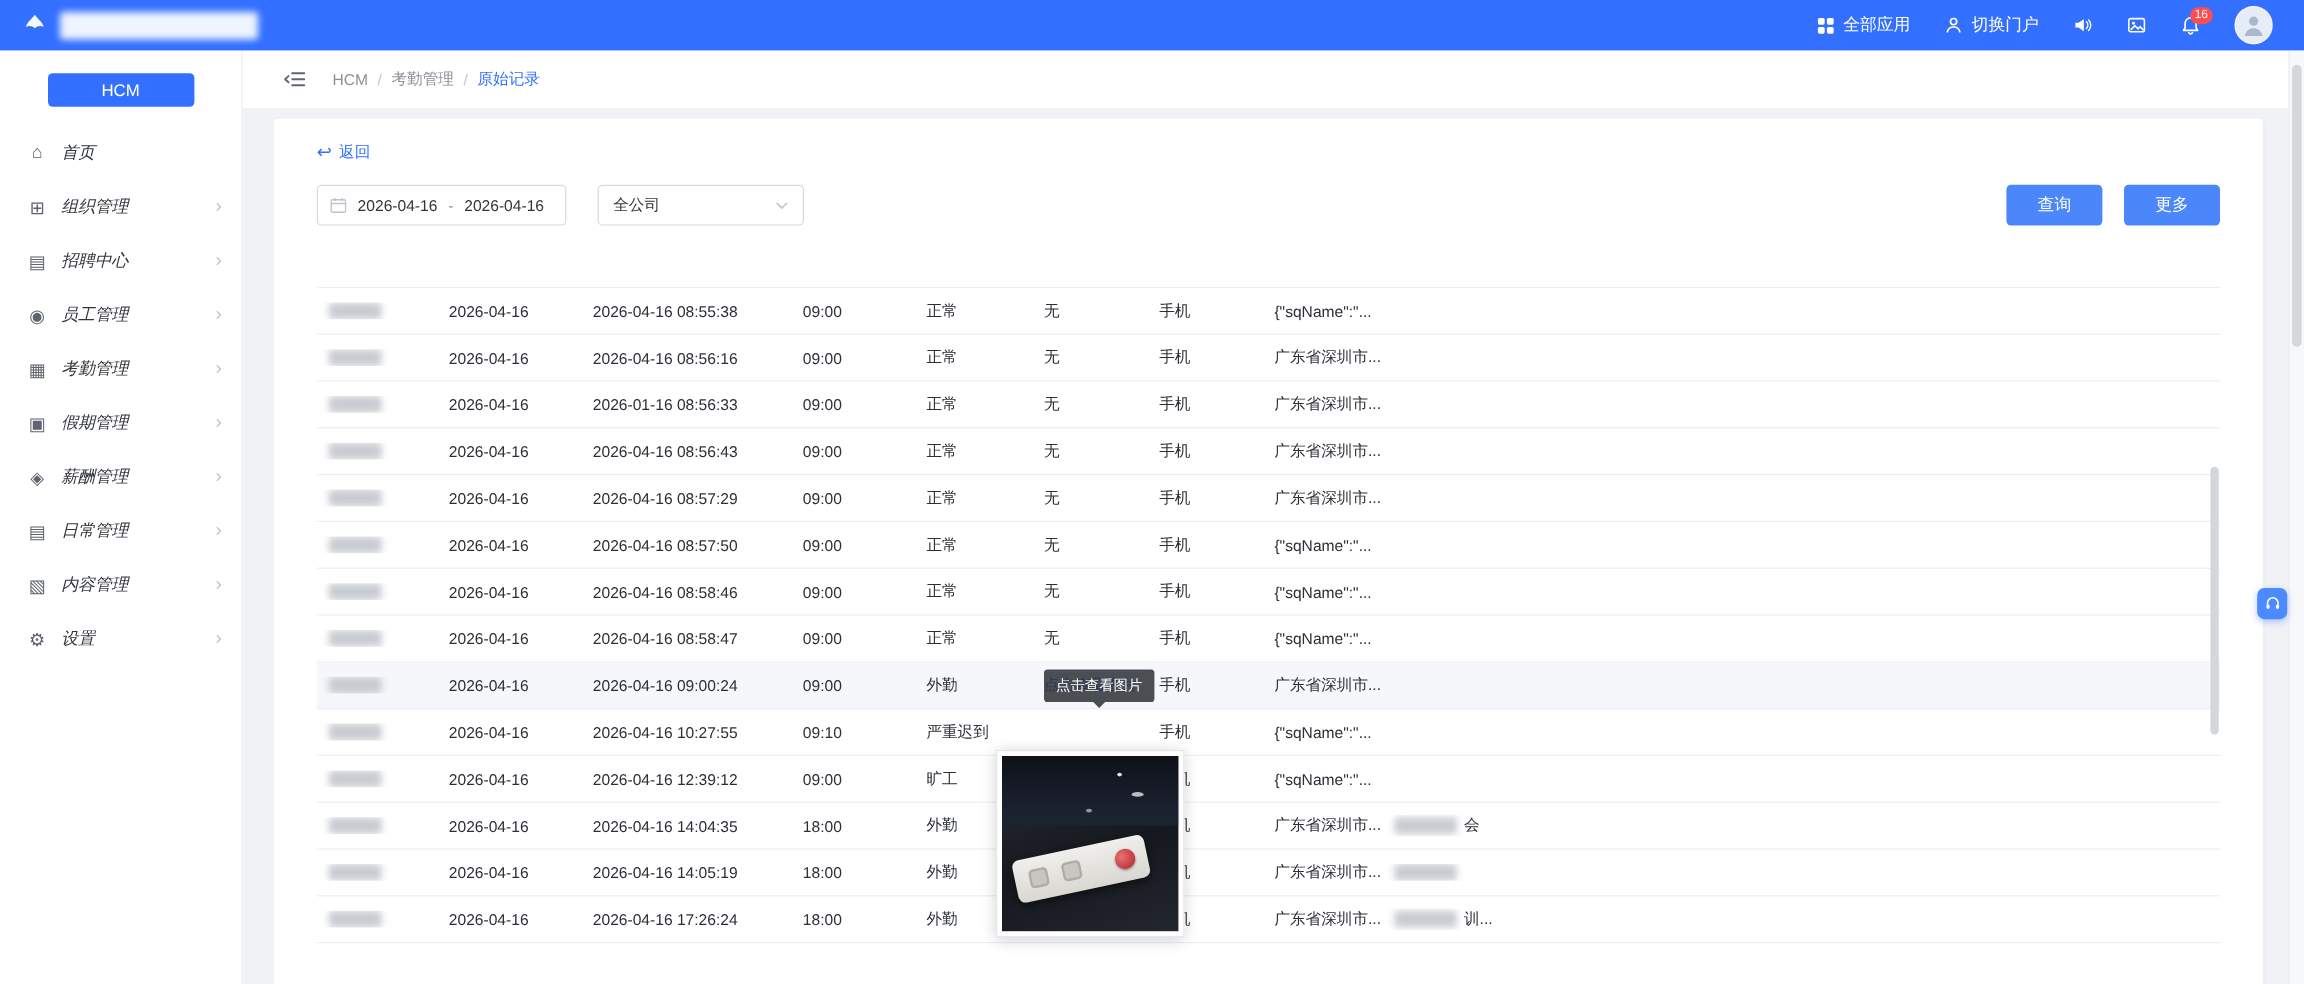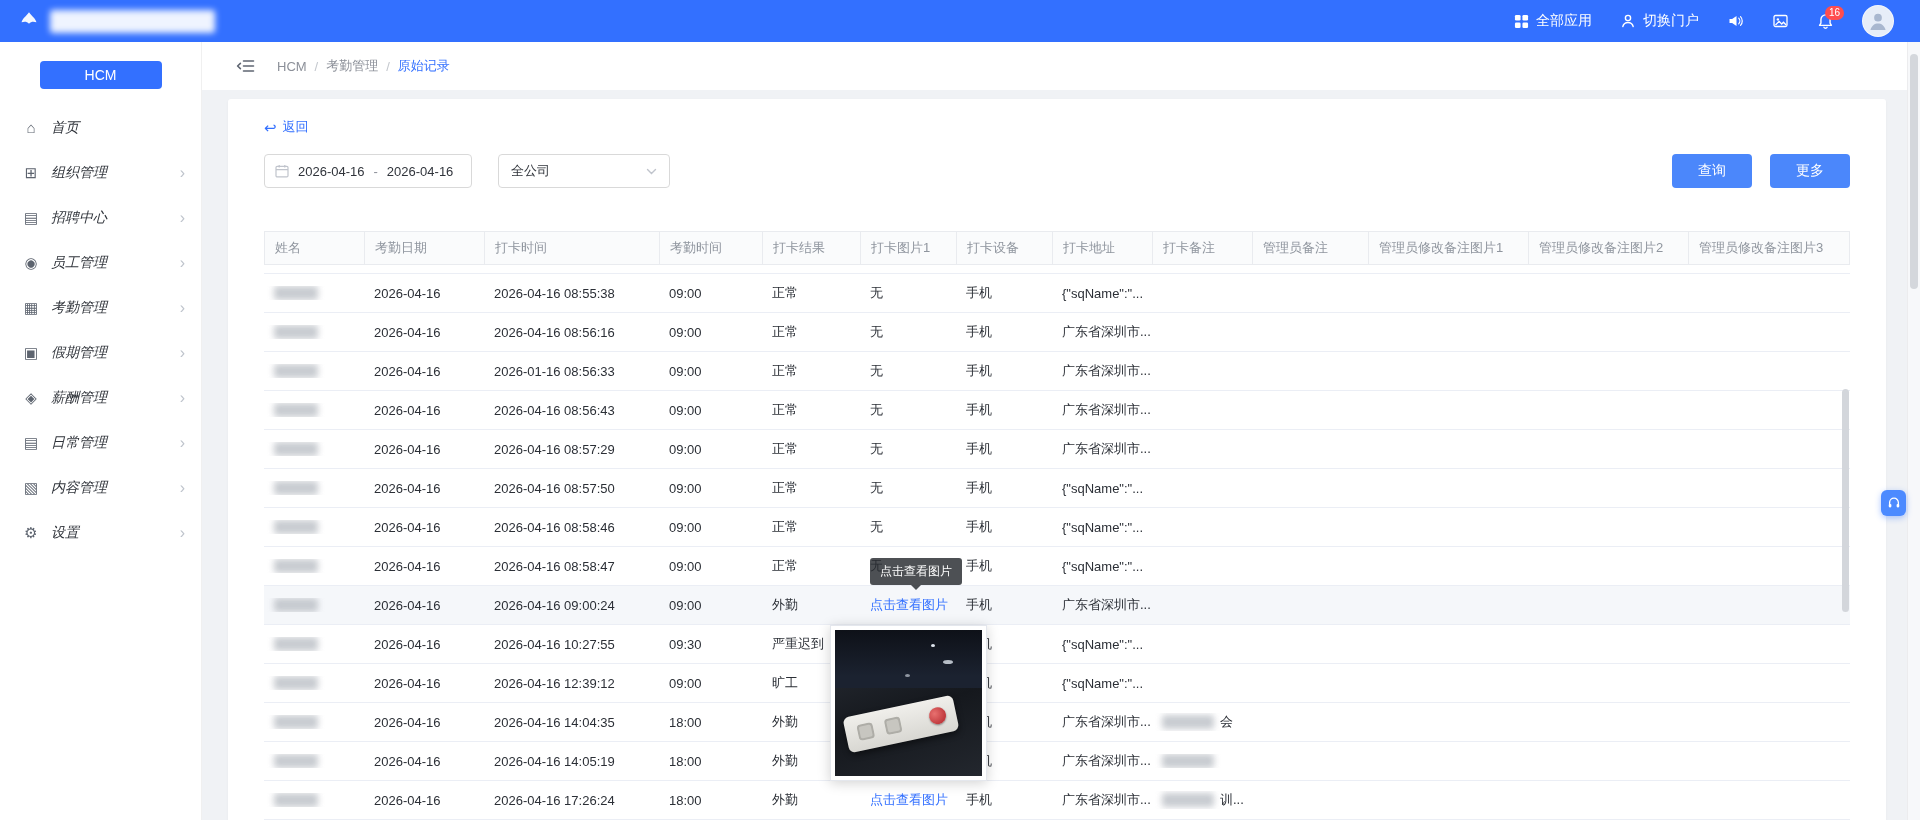--- a/index.html
+++ b/index.html
@@ -341,35 +341,20 @@
           <svg width="11" height="7" viewBox="0 0 10 7">
             <path d="M1 1.4l4 4 4-4" fill="none" stroke="#c0c4cc" stroke-width="1.4" stroke-linecap="round"></path>
           </svg>
         </div>
         <div class="f-spacer"></div>
         <button class="btn">查询</button>
         <button class="btn">更多</button>
       </div>
 
       <div class="table">
-        <div class="thead" id="thead">
-            <div class="th" style="width: 100px;">姓名</div>
-            <div class="th" style="width: 120px;">考勤日期</div>
-            <div class="th" style="width: 175px;">打卡时间</div>
-            <div class="th" style="width: 103px;">考勤时间</div>
-            <div class="th" style="width: 98px;">打卡结果</div>
-            <div class="th" style="width: 96px;">打卡图片1</div>
-            <div class="th" style="width: 96px;">打卡设备</div>
-            <div class="th" style="width: 100px;">打卡地址</div>
-            <div class="th" style="width: 100px;">打卡备注</div>
-            <div class="th" style="width: 116px;">管理员备注</div>
-            <div class="th" style="width: 160px;">管理员修改备注图片1</div>
-            <div class="th" style="width: 160px;">管理员修改备注图片2</div>
-            <div class="th" style="width: 160px;">管理员修改备注图片3</div>
-          </div>
         <div class="tbody" id="tbody">
             <div class="tr sliver"></div>
             <div class="tr">
               <div class="td" style="width: 100px;">
                 <span class="blur"></span>
               </div>
               <div class="td" style="width: 120px;">2026-04-16</div>
               <div class="td" style="width: 175px;">2026-04-16 08:55:38</div>
               <div class="td" style="width: 103px;">09:00</div>
               <div class="td" style="width: 98px;">正常</div>
@@ -519,21 +504,21 @@
               <div class="td" style="width: 160px;"></div>
               <div class="td" style="width: 160px;"></div>
               <div class="td" style="width: 160px;"></div>
             </div>
             <div class="tr">
               <div class="td" style="width: 100px;">
                 <span class="blur"></span>
               </div>
               <div class="td" style="width: 120px;">2026-04-16</div>
               <div class="td" style="width: 175px;">2026-04-16 10:27:55</div>
-              <div class="td" style="width: 103px;">09:30</div>
+              <div class="td" style="width: 103px;">09:10</div>
               <div class="td" style="width: 98px;">严重迟到</div>
               <div class="td" style="width: 96px;"></div>
               <div class="td" style="width: 96px;">手机</div>
               <div class="td" style="width: 100px;">{"sqName":"...</div>
               <div class="td" style="width: 100px;"></div>
               <div class="td" style="width: 116px;"></div>
               <div class="td" style="width: 160px;"></div>
               <div class="td" style="width: 160px;"></div>
               <div class="td" style="width: 160px;"></div>
             </div>

